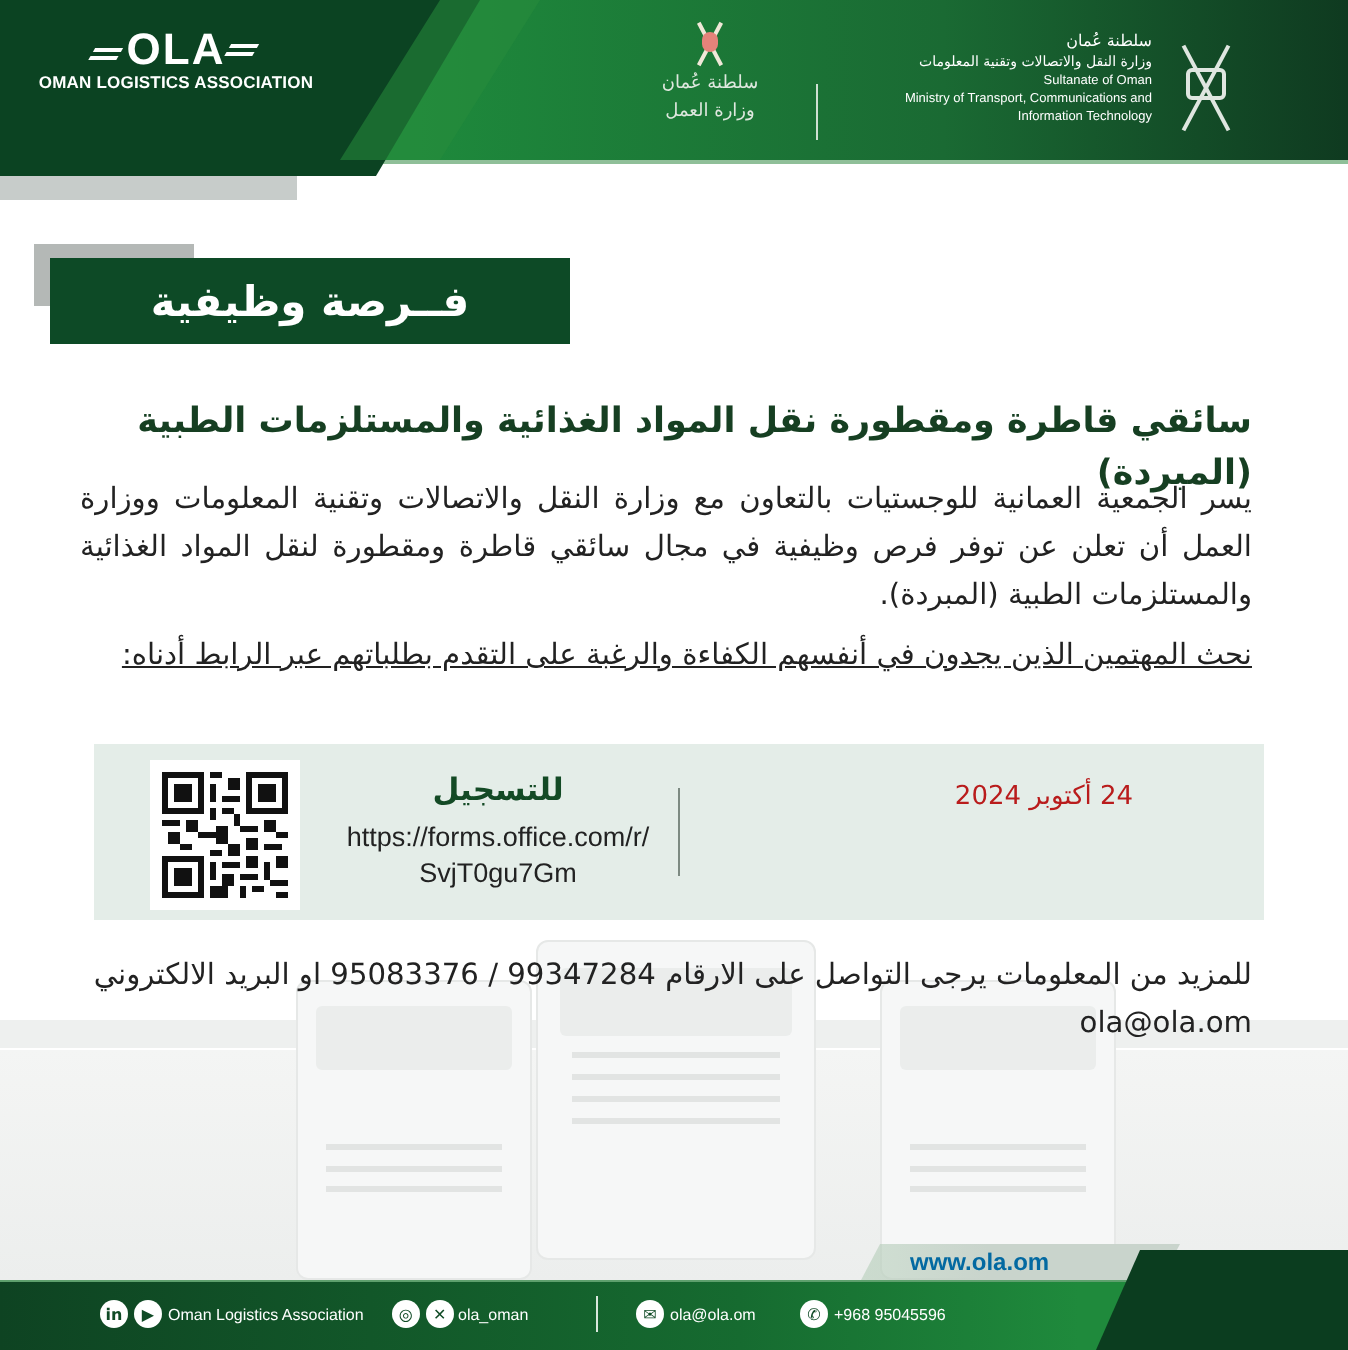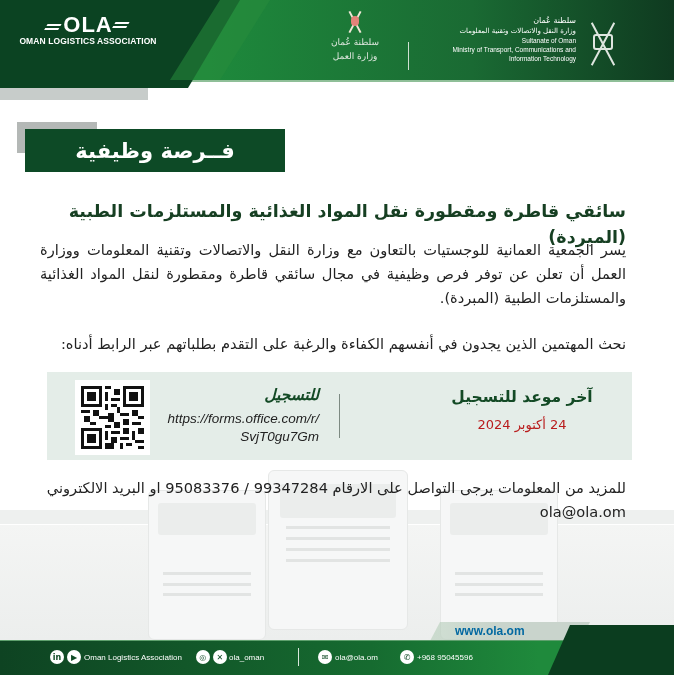--- a/index.html
+++ b/index.html
@@ -60,29 +60,29 @@
   .badge-grey { position: absolute; left: 17px; top: 122px; width: 80px; height: 31px; background: #b4b8b6; }
   .badge { position: absolute; left: 25px; top: 129px; width: 260px; height: 43px; background: #0d4a26;
     color: #fff; font-weight: bold; font-size: 21px; direction: rtl; display: flex; align-items: center; justify-content: center; }
 
   
   .job-title { position: absolute; right: 48px; top: 198px; width: 600px; text-align: right; direction: rtl;
     color: #163f22; font-weight: bold; font-size: 17.5px; line-height: 26px; }
   .body-text { position: absolute; right: 48px; left: 40px; direction: rtl; text-align: justify; text-align-last: right;
     color: #222; font-size: 14.6px; line-height: 24px; }
   .p1 { top: 238px; }
-  .p2 { top: 332px; }
+  .p2 { top: 316px; text-decoration: underline; }
 
   
   .info-box { position: absolute; left: 47px; top: 372px; width: 585px; height: 88px; background: rgba(226,236,230,0.92); }
   .deadline { position: absolute; right: 20px; top: 12px; width: 180px; text-align: center; direction: rtl; }
   .deadline .lbl { color: #134a25; font-weight: bold; font-size: 15.5px; line-height: 26px; }
   .deadline .val { color: #b91c1c; font-size: 13px; line-height: 22px; margin-top: 4px; }
   .info-divider { position: absolute; left: 292px; top: 22px; width: 1px; height: 44px; background: #7d8a82; }
-  .register { position: absolute; left: 112px; top: 10px; width: 160px; text-align: right; font-style: italic; }
+  .register { position: absolute; left: 122px; top: 10px; width: 160px; text-align: center; }
   .register .lbl { color: #134a25; font-weight: bold; font-size: 15.5px; line-height: 26px; direction: rtl; }
   .register .url { color: #222; font-family: "Liberation Sans", sans-serif; font-size: 13.5px; line-height: 18px; margin-top: 2px; word-break: break-all; }
   .qr { position: absolute; left: 28px; top: 8px; width: 75px; height: 75px; background: #fff; padding: 6px; }
   .qr svg { width: 63px; height: 63px; display: block; }
 
   
   .contact { position: absolute; right: 48px; left: 40px; top: 476px; direction: rtl; text-align: right;
     color: #222; font-size: 14.6px; line-height: 24px; }
   .contact .ltr { direction: ltr; unicode-bidi: embed; }
 
@@ -174,21 +174,20 @@
 <div class="badge-grey"></div>
 <div class="badge">فــرصة وظيفية</div>
 
 <div class="job-title">سائقي قاطرة ومقطورة نقل المواد الغذائية والمستلزمات الطبية (المبردة)</div>
 
 <div class="body-text p1">يسر الجمعية العمانية للوجستيات بالتعاون مع وزارة النقل والاتصالات وتقنية المعلومات ووزارة العمل أن تعلن عن توفر فرص وظيفية في مجال سائقي قاطرة ومقطورة لنقل المواد الغذائية والمستلزمات الطبية (المبردة).</div>
 <div class="body-text p2">نحث المهتمين الذين يجدون في أنفسهم الكفاءة والرغبة على التقدم بطلباتهم عبر الرابط أدناه:</div>
 
 <div class="info-box">
   <div class="deadline">
-    <div class="lbl">آخر موعد للتسجيل</div>
     <div class="val">24 أكتوبر 2024</div>
   </div>
   <div class="info-divider"></div>
   <div class="register">
     <div class="lbl">للتسجيل</div>
     <div class="url">https://forms.office.com/r/SvjT0gu7Gm</div>
   </div>
   <div class="qr">
     <svg viewBox="0 0 21 21" shape-rendering="crispEdges">
       <rect width="21" height="21" fill="#fff"></rect>

